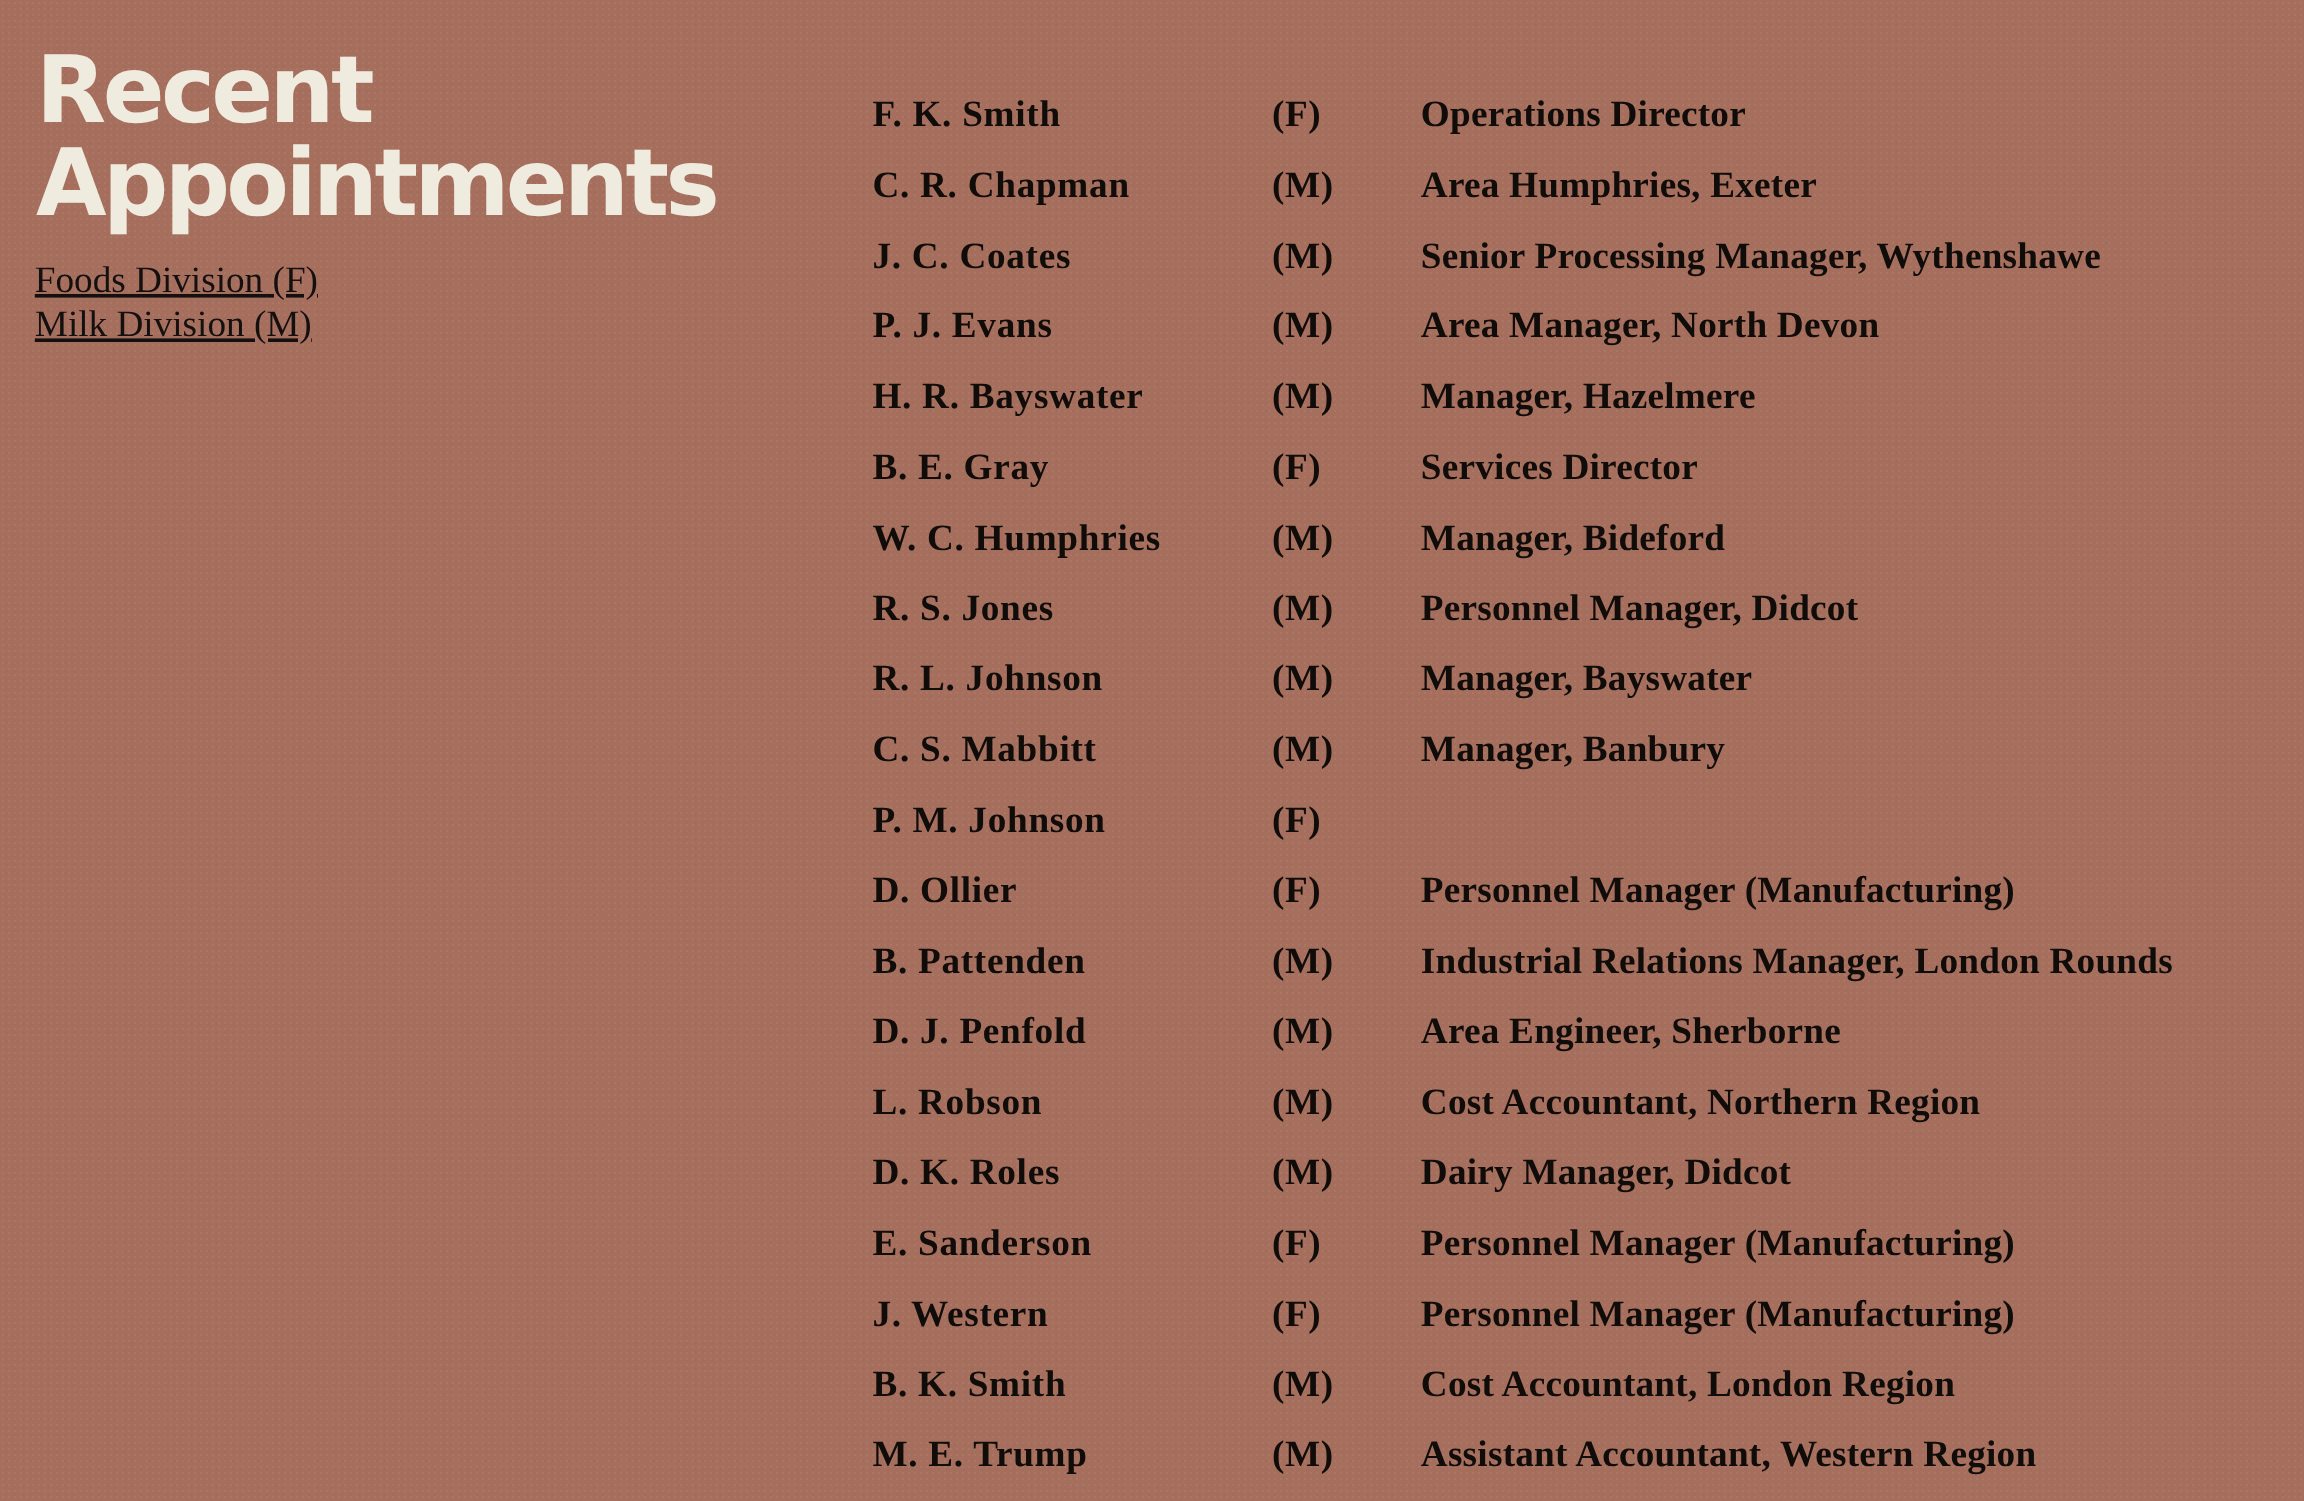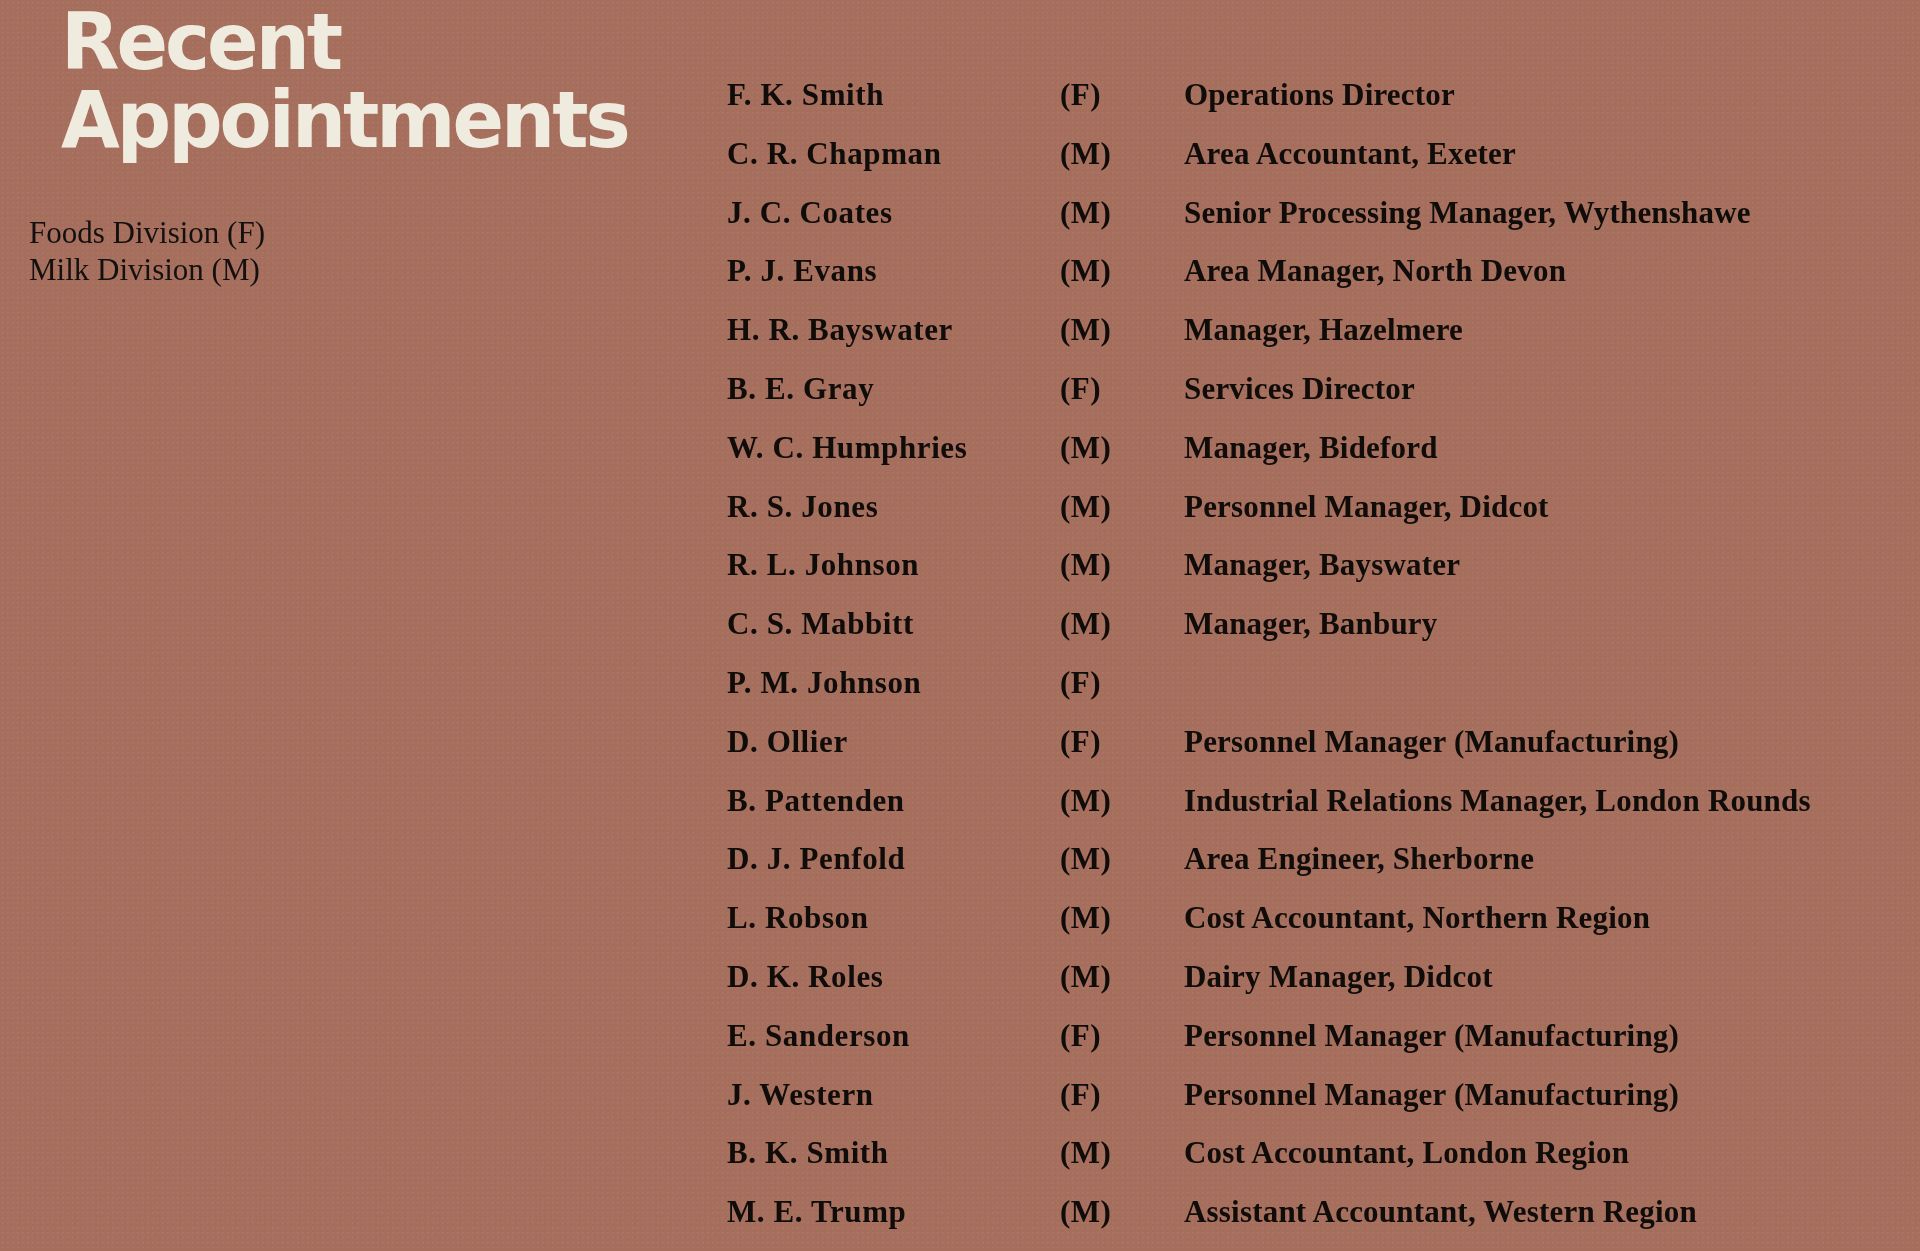--- a/index.html
+++ b/index.html
@@ -16,22 +16,21 @@
       background-size: 5px 5px, 7px 7px;
       background-position: 0 0, 2px 3px;
       position: relative;
       overflow: hidden;
       font-family: "Liberation Serif", "DejaVu Serif", serif;
       color: #111;
     }
     .title-block {
       position: absolute;
       left: 30px;
-      top: 4px;
-      margin-left: 31px;
+      top: 36px;
     }
     .page-title {
       margin: 0;
       font-family: "DejaVu Sans", "Liberation Sans", sans-serif;
       font-weight: bold;
       font-size: 76px;
       line-height: 76px;
       letter-spacing: -3px;
       color: #f0ebdf;
       transform: scaleY(1.02);
@@ -39,21 +38,21 @@
     }
     .page-title span { display: block; }
     .legend {
       position: absolute;
       left: 29px;
       top: 214px;
       font-size: 31px;
       line-height: 37px;
       color: #141010;
     }
-    .legend div { white-space: nowrap; }
+    .legend div { white-space: nowrap; text-decoration: underline; }
     .list {
       position: absolute;
       left: 727px;
       top: 66px;
       width: 1180px;
     }
     .row {
       position: relative;
       height: 58.8px;
       font-weight: bold;
@@ -96,21 +95,21 @@
 
 <div class="list" id="appointments-list">
   <div class="row">
     <span class="name">F. K. Smith</span>
     <span class="div">(F)</span>
     <span class="role">Operations Director</span>
   </div>
   <div class="row">
     <span class="name">C. R. Chapman</span>
     <span class="div">(M)</span>
-    <span class="role">Area Accountant, Exeter</span>
+    <span class="role">Area Humphries, Exeter</span>
   </div>
   <div class="row">
     <span class="name">J. C. Coates</span>
     <span class="div">(M)</span>
     <span class="role">Senior Processing Manager, Wythenshawe</span>
   </div>
   <div class="row">
     <span class="name">P. J. Evans</span>
     <span class="div">(M)</span>
     <span class="role">Area Manager, North Devon</span>

